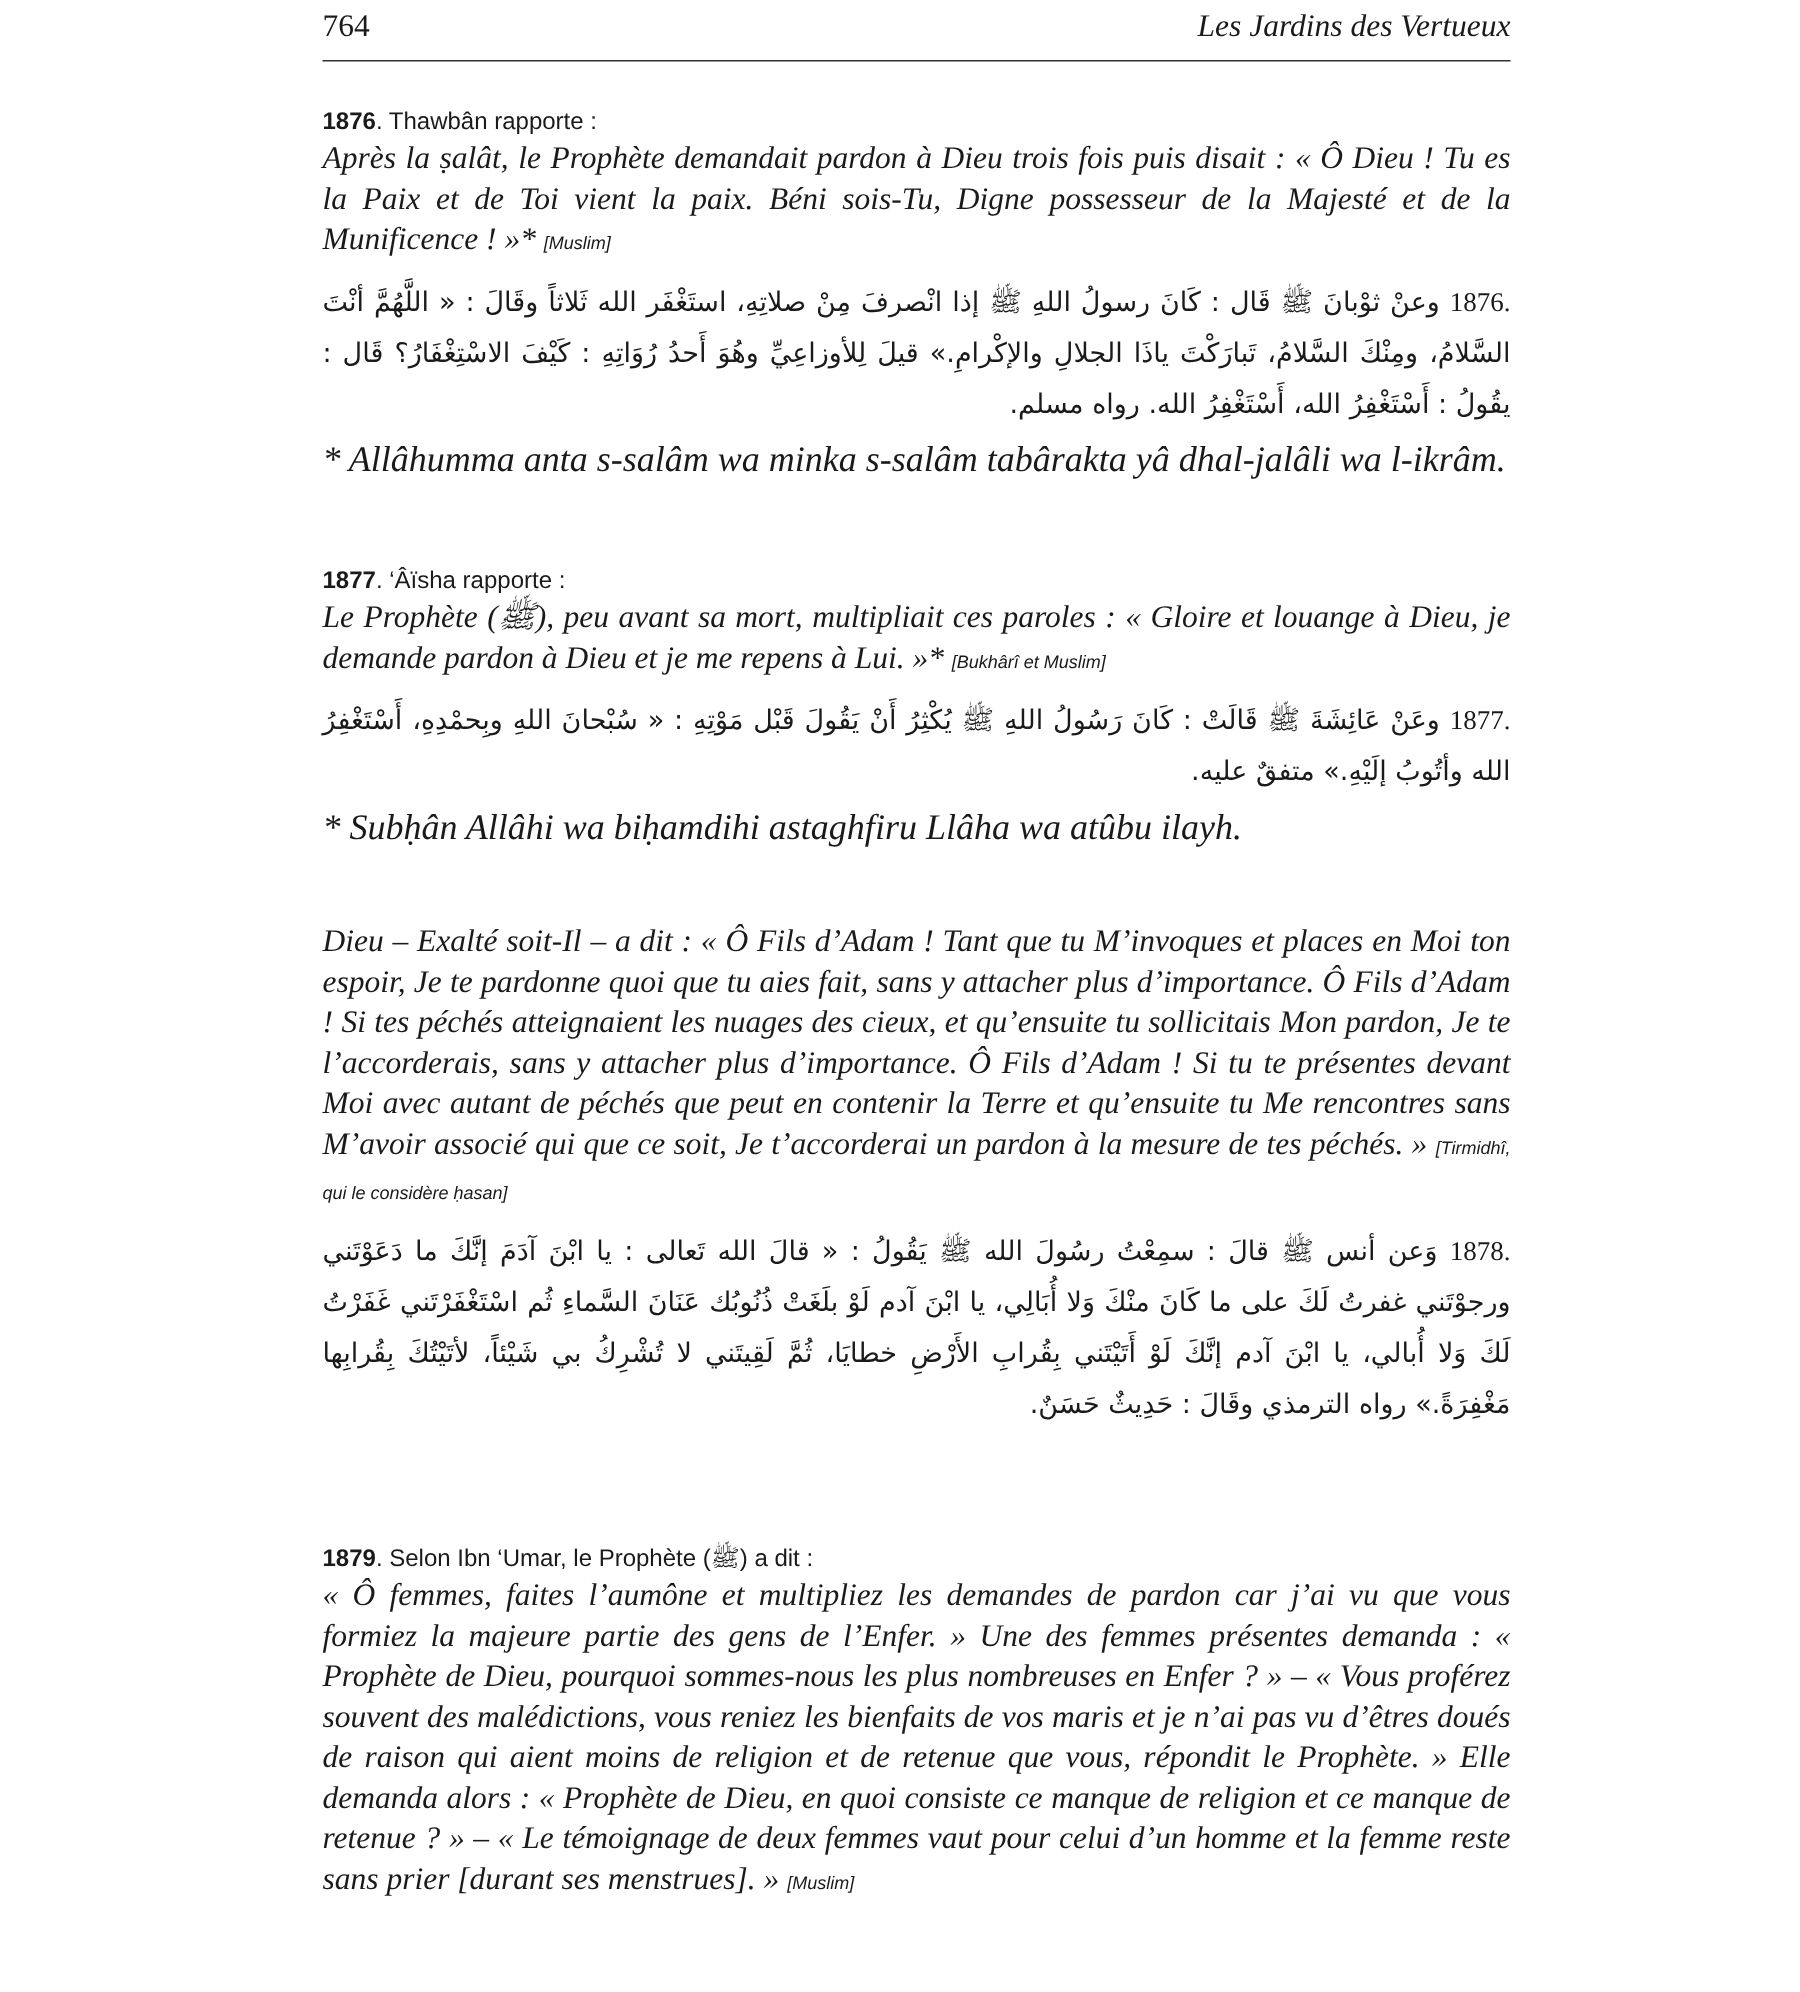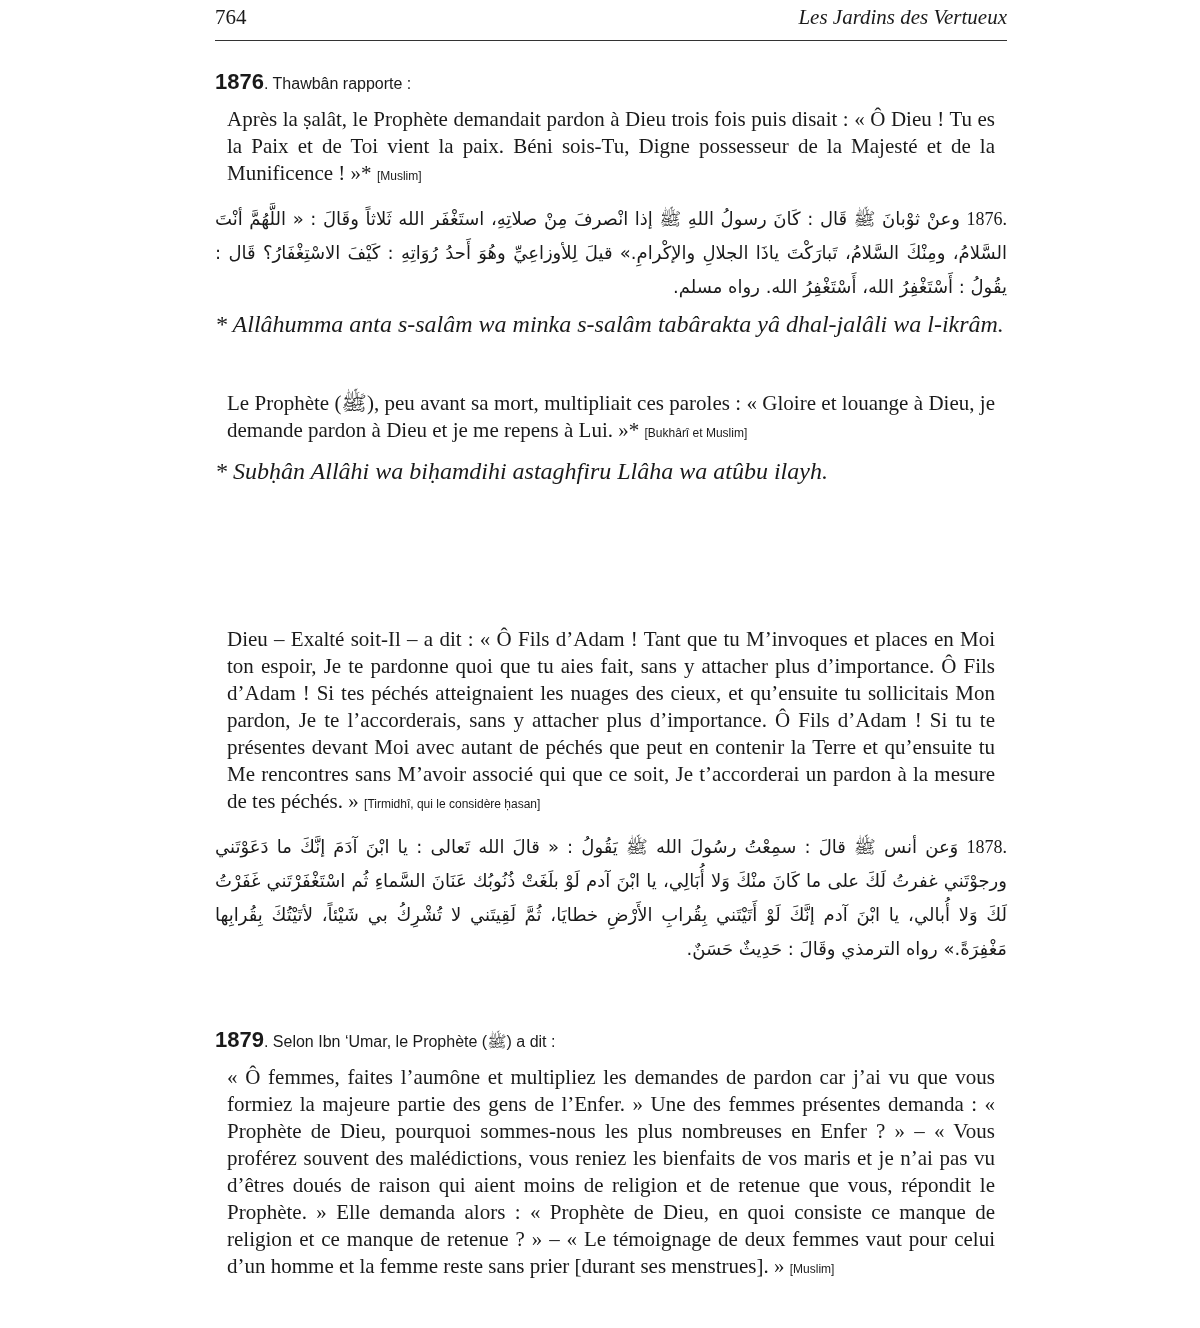--- a/index.html
+++ b/index.html
@@ -3,22 +3,22 @@
 <meta charset="utf-8">
 <style>
   html, body { margin: 0; padding: 0; background: #ffffff; }
   body { width: 1200px; height: 1328px; position: relative; overflow: hidden; color: #1a1a1a; }
   .page { position: absolute; left: 215px; top: 0; width: 792px; }
   .header { position: relative; height: 40px; border-bottom: 1px solid #333; }
   .pageno { position: absolute; left: 0; top: 5px; font-family: "Liberation Serif", serif; font-size: 21px; }
   .booktitle { position: absolute; right: 0; top: 5px; font-family: "Liberation Serif", serif; font-style: italic; font-size: 21px; }
   .hadith { position: absolute; left: 0; width: 792px; }
   .hnum-line { font-family: "Liberation Sans", sans-serif; font-size: 16px; line-height: 20px; }
-  .hnum { font-weight: bold; font-size: 22px; }
-  .fr { font-family: "Liberation Serif", serif; font-size: 21px; line-height: 27px; text-align: justify; margin: 12px; }
+  .hnum { font-weight: bold; font-size: 16px; }
+  .fr { font-family: "Liberation Serif", serif; font-size: 21px; line-height: 27px; text-align: justify; margin: 0; font-style: italic; }
   .src { font-family: "Liberation Sans", sans-serif; font-size: 12px; }
   .ar { direction: rtl; font-family: "DejaVu Sans", sans-serif; font-size: 18px; line-height: 34px; text-align: justify; margin: 8px 0 0 0; }
   .ar-num { unicode-bidi: embed; direction: ltr; font-family: "Liberation Serif", serif; font-size: 18px; }
   .translit { font-family: "Liberation Serif", serif; font-style: italic; font-size: 24px; line-height: 24px; margin: 8px 0 0 0; }
 </style>
 </head>
 <body>
 
 <div class="page">
   <div class="header">
@@ -29,21 +29,25 @@
   <div class="hadith" style="top:72px;">
     <div class="hnum-line">
       <span class="hnum">1876</span><span>. Thawbân rapporte :</span>
     </div>
     <p class="fr"><span>Après la ṣalât, le Prophète demandait pardon à Dieu trois fois puis disait : « Ô Dieu ! Tu es la Paix et de Toi vient la paix. Béni sois-Tu, Digne possesseur de la Majesté et de la Munificence ! »*</span> <span class="src">[Muslim]</span></p>
     <p class="ar"><span class="ar-num">1876.</span> <span>وعنْ ثوْبانَ ﷺ قَال : كَانَ رسولُ اللهِ ﷺ إذا انْصرفَ مِنْ صلاتِهِ، استَغْفَر الله ثَلاثاً وقَالَ : « اللَّهُمَّ أنْتَ السَّلامُ، ومِنْكَ السَّلامُ، تَبارَكْتَ ياذَا الجلالِ والإكْرامِ.» قيلَ لِلأوزاعِيِّ وهُوَ أَحدُ رُوَاتِهِ : كَيْفَ الاسْتِغْفَارُ؟ قَال : يقُولُ : أَسْتَغْفِرُ الله، أَسْتَغْفِرُ الله. رواه مسلم.</span></p>
     <p class="translit">* Allâhumma anta s-salâm wa minka s-salâm tabârakta yâ dhal-jalâli wa l-ikrâm.</p>
   </div>
 
   <div class="hadith" style="top:378px;">
+    <div class="hnum-line">
+      <span class="hnum">1877</span><span>. ‘Âïsha rapporte :</span>
+    </div>
     <p class="fr"><span>Le Prophète (ﷺ), peu avant sa mort, multipliait ces paroles : « Gloire et louange à Dieu, je demande pardon à Dieu et je me repens à Lui. »*</span> <span class="src">[Bukhârî et Muslim]</span></p>
+    <p class="ar"><span class="ar-num">1877.</span> <span>وعَنْ عَائِشَةَ ﷺ قَالَتْ : كَانَ رَسُولُ اللهِ ﷺ يُكْثِرُ أَنْ يَقُولَ قَبْل مَوْتِهِ : « سُبْحانَ اللهِ وبِحمْدِهِ، أَسْتَغْفِرُ الله وأتُوبُ إلَيْهِ.» متفقٌ عليه.</span></p>
     <p class="translit">* Subḥân Allâhi wa biḥamdihi astaghfiru Llâha wa atûbu ilayh.</p>
   </div>
 
   <div class="hadith" style="top:614px;">
     <p class="fr"><span>Dieu – Exalté soit-Il – a dit : « Ô Fils d’Adam ! Tant que tu M’invoques et places en Moi ton espoir, Je te pardonne quoi que tu aies fait, sans y attacher plus d’importance. Ô Fils d’Adam ! Si tes péchés atteignaient les nuages des cieux, et qu’ensuite tu sollicitais Mon pardon, Je te l’accorderais, sans y attacher plus d’importance. Ô Fils d’Adam ! Si tu te présentes devant Moi avec autant de péchés que peut en contenir la Terre et qu’ensuite tu Me rencontres sans M’avoir associé qui que ce soit, Je t’accorderai un pardon à la mesure de tes péchés. »</span> <span class="src">[Tirmidhî, qui le considère ḥasan]</span></p>
     <p class="ar"><span class="ar-num">1878.</span> <span>وَعن أنس ﷺ قالَ : سمِعْتُ رسُولَ الله ﷺ يَقُولُ : « قالَ الله تَعالى : يا ابْنَ آدَمَ إنَّكَ ما دَعَوْتَني ورجوْتَني غفرتُ لَكَ على ما كَانَ منْكَ وَلا أُبَالِي، يا ابْنَ آدم لَوْ بلَغَتْ ذُنُوبُك عَنَانَ السَّماءِ ثُم اسْتَغْفَرْتَني غَفَرْتُ لَكَ وَلا أُبالي، يا ابْنَ آدم إنَّكَ لَوْ أَتَيْتَني بِقُرابِ الأَرْضِ خطايَا، ثُمَّ لَقِيتَني لا تُشْرِكُ بي شَيْئاً، لأتَيْتُكَ بِقُرابِها مَغْفِرَةً.» رواه الترمذي وقَالَ : حَدِيثٌ حَسَنٌ.</span></p>
   </div>
 
   <div class="hadith" style="top:1030px;">
     <div class="hnum-line">

